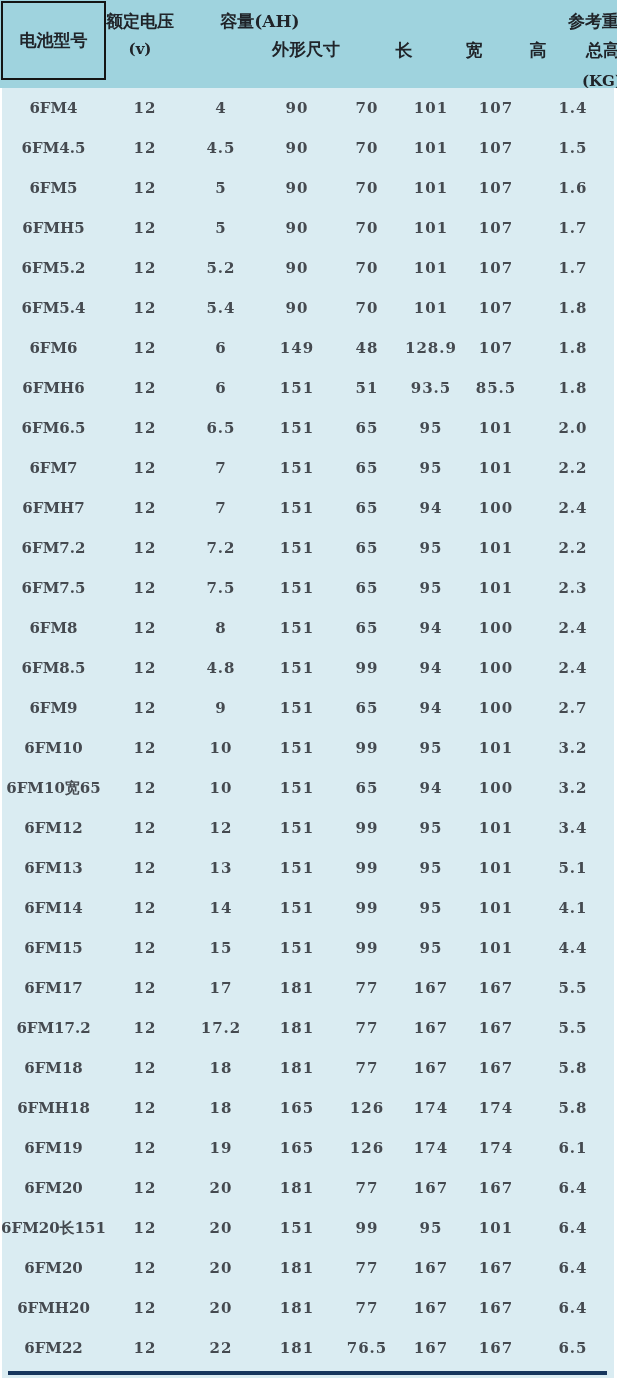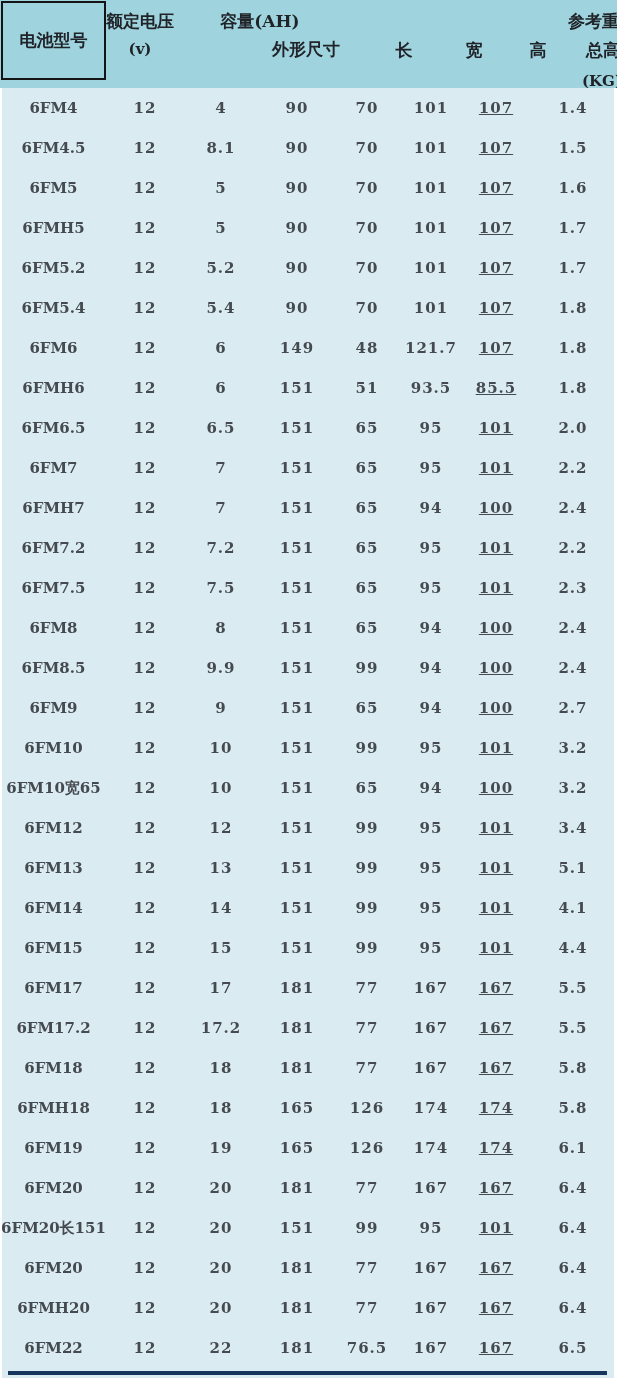--- a/index.html
+++ b/index.html
@@ -58,21 +58,21 @@
     letter-spacing:1px;
   }
   .row{display:flex;height:40px;align-items:center;}
   .cell{text-align:center;white-space:nowrap;}
   .col0{width:107px;letter-spacing:0;}
   .col1{width:76px;}
   .col2{width:76px;}
   .col3{width:76px;}
   .col4{width:64px;}
   .col5{width:64px;}
-  .col6{width:66px;text-decoration:underline;}
+  .col6{width:66px;}
   .col7{width:88px;}
   
   .sliver{position:absolute;background:#ffffff;}
   .sliver-left{left:0;top:88px;bottom:0;width:2px;}
   .sliver-right{right:0;top:88px;bottom:0;width:3px;}
   .sliver-bottom{left:0;right:0;bottom:0;height:3px;}
   .bottom-bar{
     position:absolute;
     left:8px;right:10px;bottom:6px;height:4px;
     background:var(--bottom_bar,#17365d);
@@ -118,21 +118,21 @@
         <div class="cell col2">4</div>
         <div class="cell col3">90</div>
         <div class="cell col4">70</div>
         <div class="cell col5">101</div>
         <div class="cell col6">107</div>
         <div class="cell col7">1.4</div>
       </div>
       <div class="row">
         <div class="cell col0">6FM4.5</div>
         <div class="cell col1">12</div>
-        <div class="cell col2">8.1</div>
+        <div class="cell col2">4.5</div>
         <div class="cell col3">90</div>
         <div class="cell col4">70</div>
         <div class="cell col5">101</div>
         <div class="cell col6">107</div>
         <div class="cell col7">1.5</div>
       </div>
       <div class="row">
         <div class="cell col0">6FM5</div>
         <div class="cell col1">12</div>
         <div class="cell col2">5</div>
@@ -171,21 +171,21 @@
         <div class="cell col5">101</div>
         <div class="cell col6">107</div>
         <div class="cell col7">1.8</div>
       </div>
       <div class="row">
         <div class="cell col0">6FM6</div>
         <div class="cell col1">12</div>
         <div class="cell col2">6</div>
         <div class="cell col3">149</div>
         <div class="cell col4">48</div>
-        <div class="cell col5">121.7</div>
+        <div class="cell col5">128.9</div>
         <div class="cell col6">107</div>
         <div class="cell col7">1.8</div>
       </div>
       <div class="row">
         <div class="cell col0">6FMH6</div>
         <div class="cell col1">12</div>
         <div class="cell col2">6</div>
         <div class="cell col3">151</div>
         <div class="cell col4">51</div>
         <div class="cell col5">93.5</div>
@@ -248,21 +248,21 @@
         <div class="cell col2">8</div>
         <div class="cell col3">151</div>
         <div class="cell col4">65</div>
         <div class="cell col5">94</div>
         <div class="cell col6">100</div>
         <div class="cell col7">2.4</div>
       </div>
       <div class="row">
         <div class="cell col0">6FM8.5</div>
         <div class="cell col1">12</div>
-        <div class="cell col2">9.9</div>
+        <div class="cell col2">4.8</div>
         <div class="cell col3">151</div>
         <div class="cell col4">99</div>
         <div class="cell col5">94</div>
         <div class="cell col6">100</div>
         <div class="cell col7">2.4</div>
       </div>
       <div class="row">
         <div class="cell col0">6FM9</div>
         <div class="cell col1">12</div>
         <div class="cell col2">9</div>

